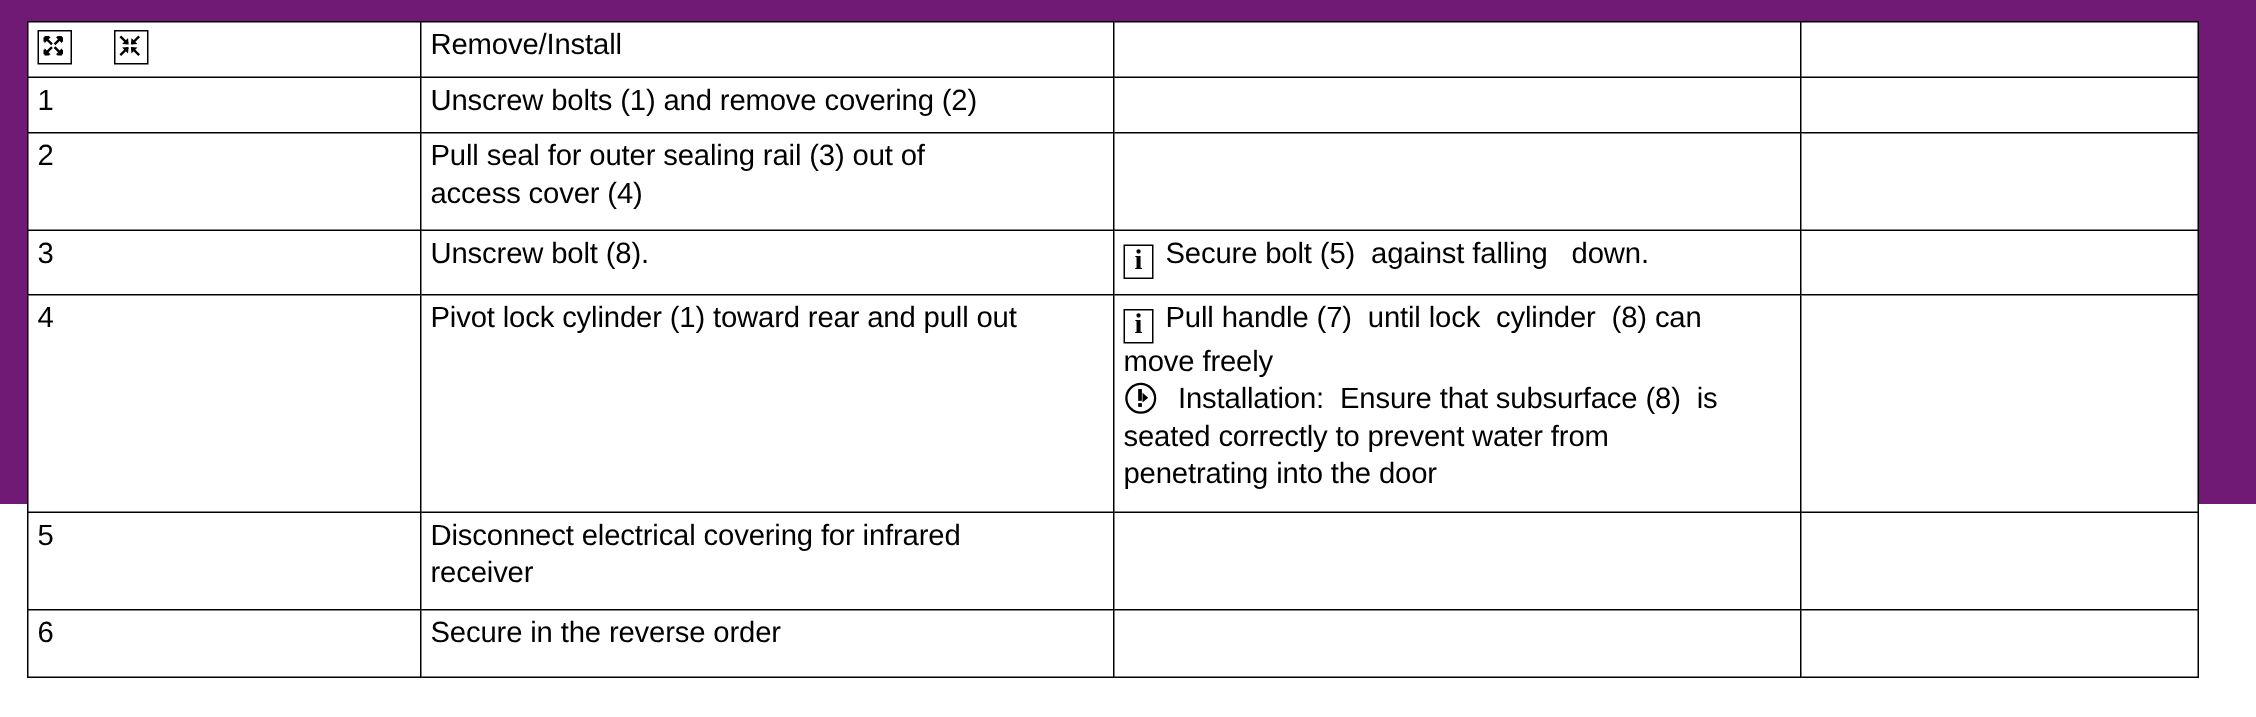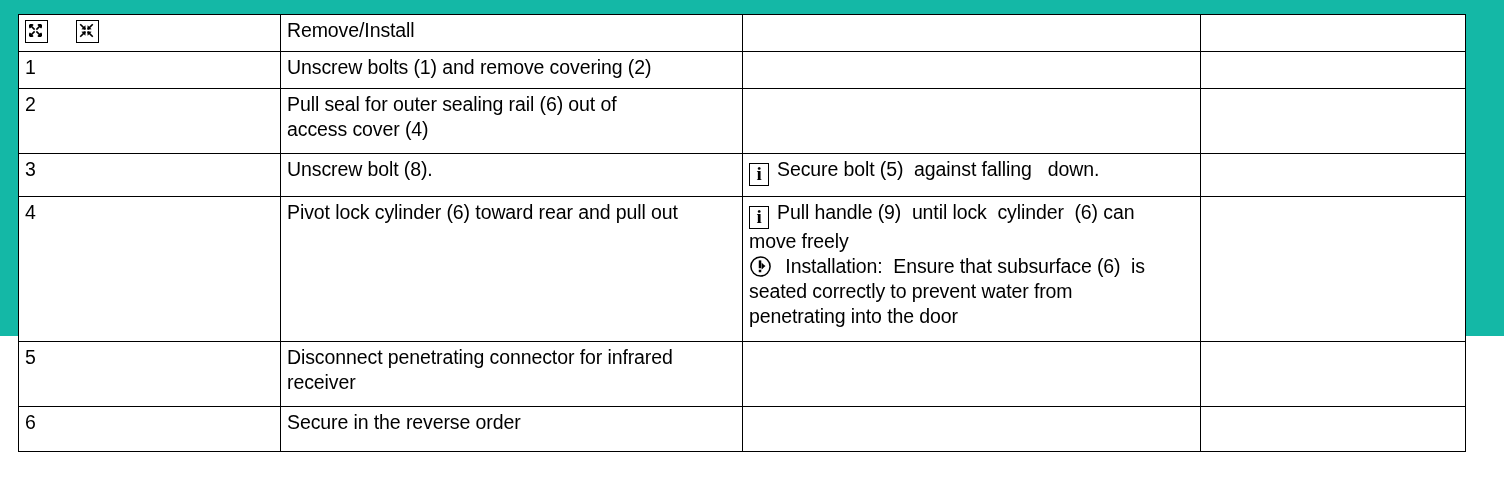--- a/index.html
+++ b/index.html
@@ -12,21 +12,21 @@
     height: 478px;
     font-family: "Liberation Sans", sans-serif;
     color: #000000;
     overflow: hidden;
   }
 
   #page {
     position: relative;
     width: 1504px;
     height: 336px;
-    background: #14b8a6;
+    background: #701a75;
   }
 
   
   #proc-table {
     position: absolute;
     left: 18px;
     top: 14px;
     width: 1447px;
     border-collapse: collapse;
     table-layout: fixed;
@@ -176,21 +176,21 @@
         </td>
         <td></td>
         <td></td>
       </tr>
 
       <tr class="r-2">
         <td>
           <span class="cell-text">2</span>
         </td>
         <td>
-          <span class="cell-text">Pull seal for outer sealing rail (6) out of
+          <span class="cell-text">Pull seal for outer sealing rail (3) out of
 access cover (4)</span>
         </td>
         <td></td>
         <td></td>
       </tr>
 
       <tr class="r-3">
         <td>
           <span class="cell-text">3</span>
         </td>
@@ -205,51 +205,51 @@
           </span>
         </td>
         <td></td>
       </tr>
 
       <tr class="r-4">
         <td>
           <span class="cell-text">4</span>
         </td>
         <td>
-          <span class="cell-text">Pivot lock cylinder (6) toward rear and pull out</span>
+          <span class="cell-text">Pivot lock cylinder (1) toward rear and pull out</span>
         </td>
         <td>
           <span class="note-block">
             <span class="note-first">
-              <span class="info-box">i</span><span class="note-line" style="display:inline">Pull handle (9)  until lock  cylinder  (6) can
+              <span class="info-box">i</span><span class="note-line" style="display:inline">Pull handle (7)  until lock  cylinder  (8) can
 move freely</span>
             </span>
             <span class="note-first">
               <span class="notice-icon">
                 <svg width="23" height="23" viewBox="0 0 24 24" aria-hidden="true">
                   <circle cx="12" cy="12" r="10" fill="none" stroke="#000" stroke-width="1.6"></circle>
                   <rect x="10.2" y="5.6" width="2.6" height="8.2" fill="#000"></rect>
                   <rect x="10.2" y="15.4" width="2.6" height="2.6" fill="#000"></rect>
                   <path d="M13.2 8.2 L17.2 11.6 L13.2 15.0 Z" fill="#000"></path>
                 </svg>
-              </span><span class="note-line" style="display:inline"> Installation:  Ensure that subsurface (6)  is
+              </span><span class="note-line" style="display:inline"> Installation:  Ensure that subsurface (8)  is
 seated correctly to prevent water from
 penetrating into the door</span>
             </span>
           </span>
         </td>
         <td></td>
       </tr>
 
       <tr class="r-5">
         <td>
           <span class="cell-text">5</span>
         </td>
         <td>
-          <span class="cell-text">Disconnect penetrating connector for infrared
+          <span class="cell-text">Disconnect electrical covering for infrared
 receiver</span>
         </td>
         <td></td>
         <td></td>
       </tr>
 
       <tr class="r-6">
         <td>
           <span class="cell-text">6</span>
         </td>

